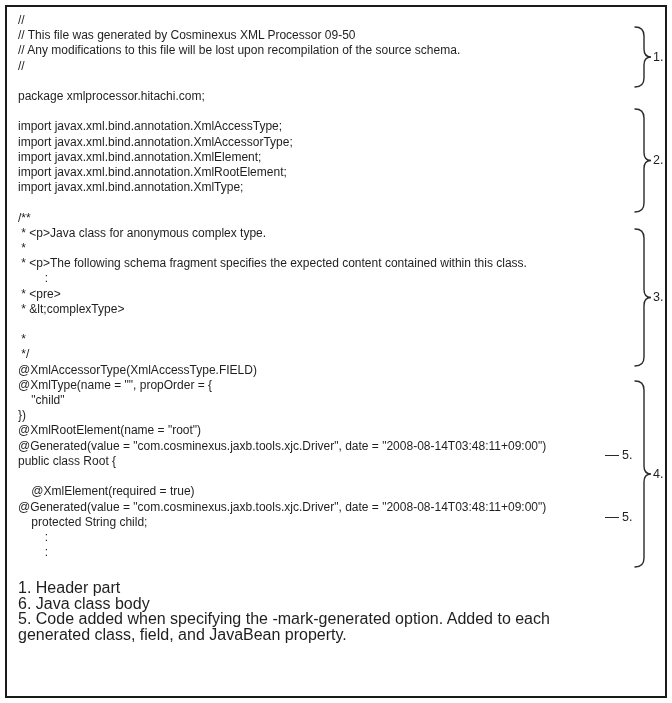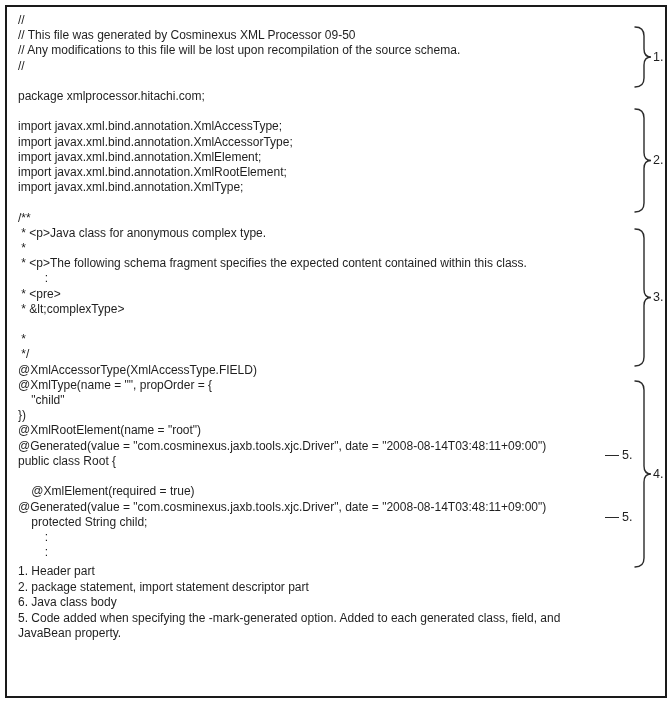--- a/index.html
+++ b/index.html
@@ -55,23 +55,23 @@
   }
   .inline-callout .dash {
     display: inline-block;
     width: 14px;
     height: 0;
     border-top: 1.6px solid #2a2a2a;
     margin-right: 3px;
   }
   .legend {
     position: absolute;
-    left: 18px; top: 564px;
+    left: 18px; top: 580px;
     width: 584px;
-    font-size: 12px;
+    font-size: 16px;
     line-height: 15.6px;
     color: #1f1f1f;
   }
 </style>
 </head>
 <body>
 
 <div class="page">
   <div class="frame"></div>
 
@@ -137,17 +137,16 @@
     <span>5.</span>
   </div>
 
   <div class="inline-callout" style="left:605px; top:510px;">
     <span class="dash"></span>
     <span>5.</span>
   </div>
 
   <div class="legend">
     <div>1. Header part</div>
-    <div>2. package statement, import statement descriptor part</div>
     <div>6. Java class body</div>
     <div>5. Code added when specifying the -mark-generated option. Added to each generated class, field, and JavaBean property.</div>
   </div>
 </div>
 
 </body></html>

